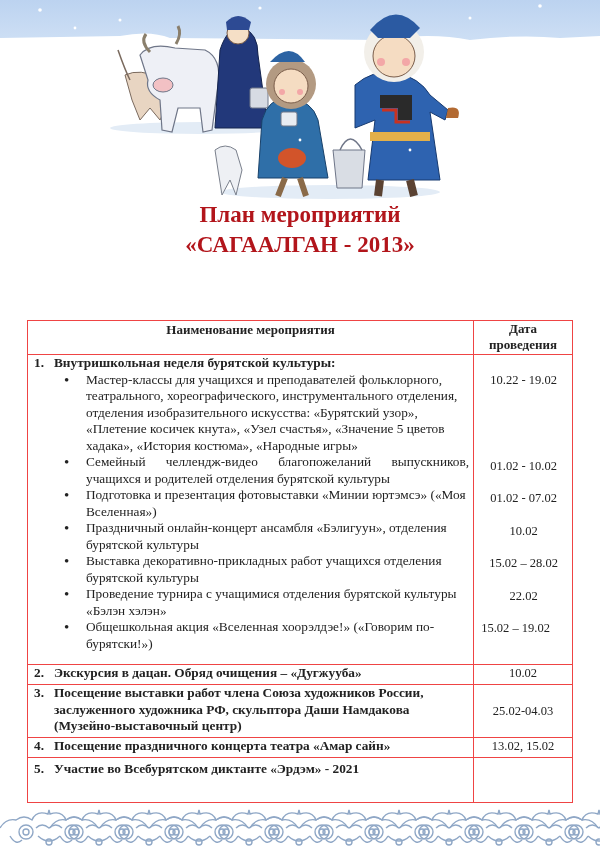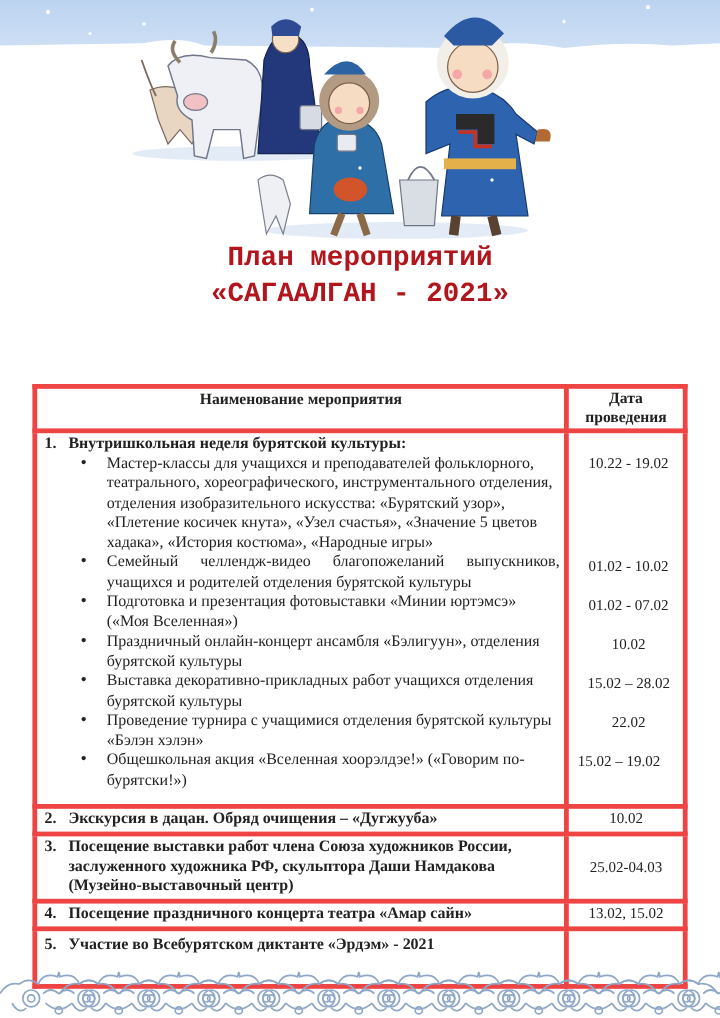--- a/index.html
+++ b/index.html
@@ -7,27 +7,27 @@
          font-family: "Liberation Serif", "DejaVu Serif", serif; color: #222; }
 
   
   .illustration { position: absolute; left: 0; top: 0; width: 600px; height: 200px; overflow: hidden; }
   .sky { position: absolute; left: 0; top: 0; width: 600px; height: 44px;
          background: linear-gradient(#bcd3f0, #cfe0f5); }
   .snowline { position: absolute; left: 0; top: 30px; width: 600px; height: 40px; }
 
   
   .title { position: absolute; left: 0; top: 200px; width: 600px; text-align: center;
-           color: #b2151b; font-weight: bold; font-size: 23px; line-height: 30px; font-family: Liberation Mono, monospace; }
+           color: #b2151b; font-weight: bold; font-size: 23px; line-height: 30px; }
   .title div { white-space: nowrap; }
 
   
   .plan { position: absolute; left: 27px; top: 320px; width: 546px; border-collapse: collapse;
           font-size: 13.3px; line-height: 16.5px; }
-  .plan td, .plan th { border: 4px solid #ef4444; vertical-align: top; padding: 0; margin-top: 16px; }
+  .plan td, .plan th { border: 1px solid #ef4444; vertical-align: top; padding: 0; margin-top: 16px; }
   .plan th { font-weight: bold; font-size: 13px; text-align: center; }
   .col-name { width: 447px; }
   .col-date { width: 99px; }
   .th-name { height: 32px; padding-top: 1px !important; }
   .th-date { line-height: 16px; }
 
   .item-title { font-weight: bold; display: flex; padding-left: 6px; }
   .item-num { width: 20px; flex: none; }
   .bullets { list-style: none; margin: 0; padding: 0 0 12px 34px; }
   .bullets li { position: relative; padding-left: 24px; padding-right: 4px; }
@@ -118,21 +118,21 @@
         <circle cx="75" cy="28" r="1.4"></circle>
       <circle cx="300" cy="140" r="1.4"></circle>
         <circle cx="410" cy="150" r="1.4"></circle>
         <circle cx="350" cy="100" r="1.4"></circle>
     </g>
   </svg>
 </div>
 
 <div class="title">
   <div>План мероприятий</div>
-  <div>«САГААЛГАН - 2021»</div>
+  <div>«САГААЛГАН - 2013»</div>
 </div>
 
 <table class="plan">
   <colgroup>
       <col class="col-name">
       <col class="col-date">
     </colgroup>
   <tbody>
       <tr>
     <th class="th-name">Наименование мероприятия</th>

